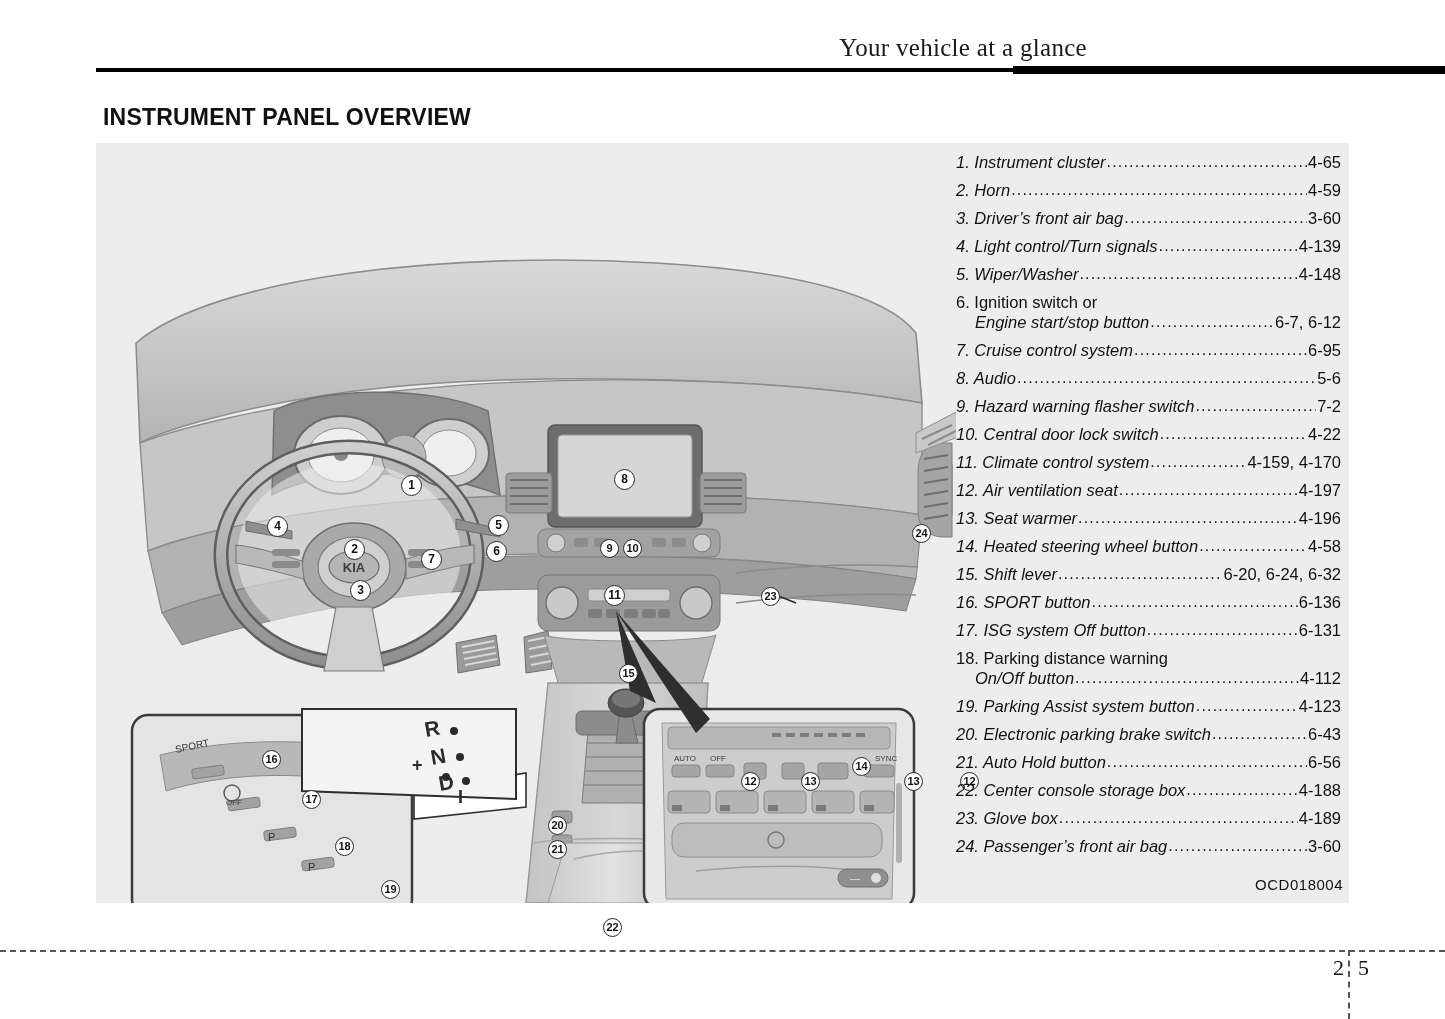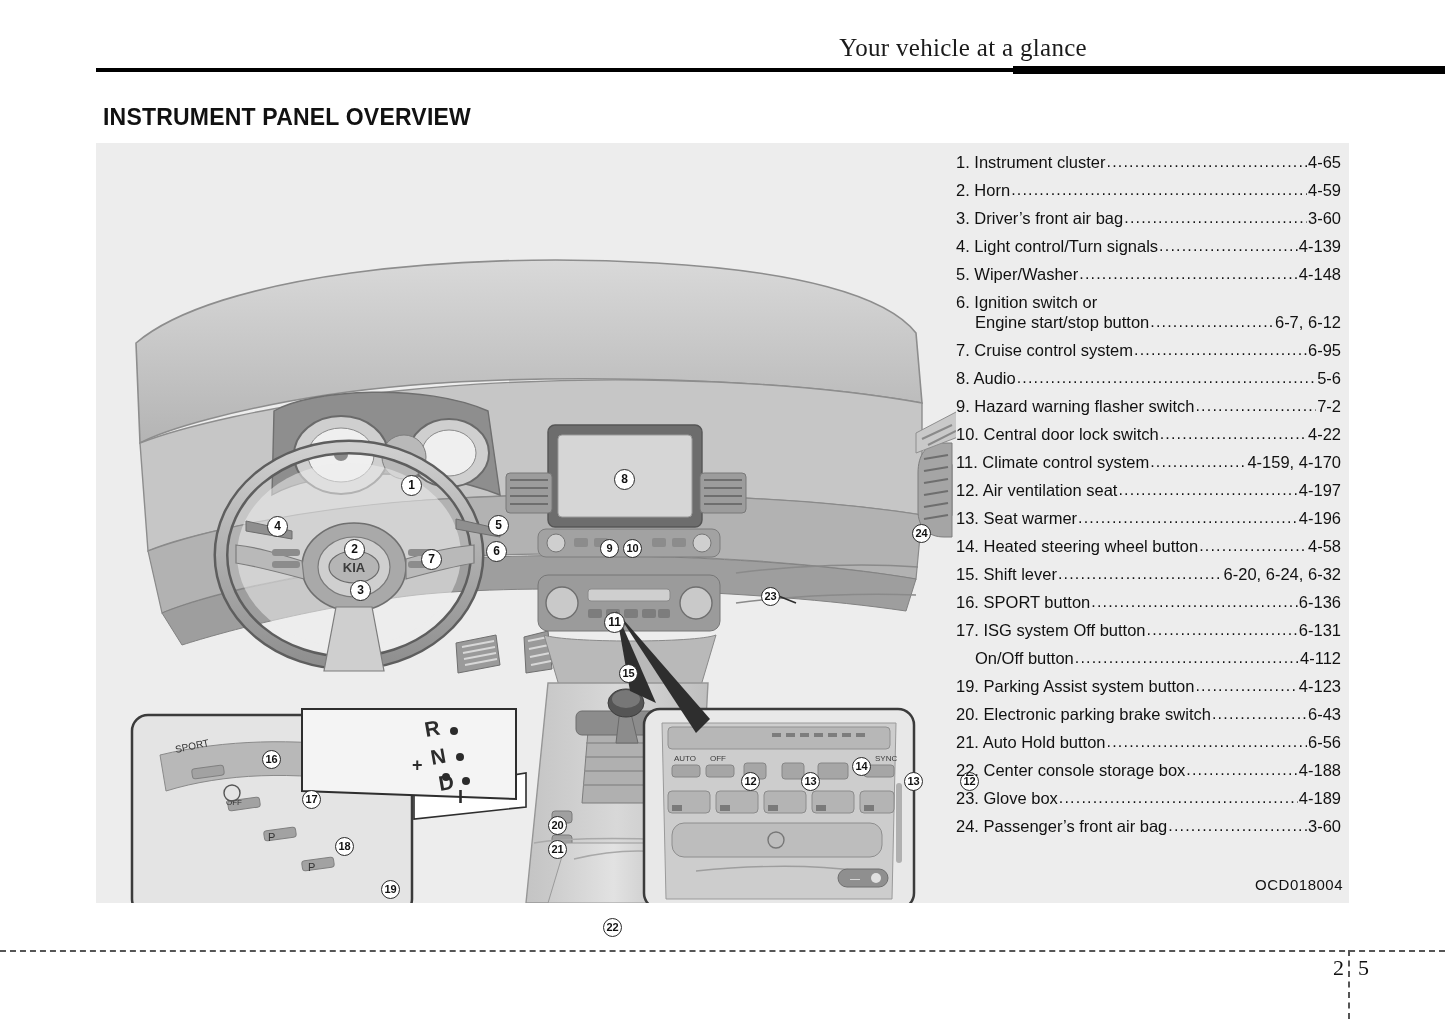--- a/index.html
+++ b/index.html
@@ -80,20 +80,21 @@
   .legend-item {
     position: relative;
     margin-bottom: 2px;
     line-height: 20px;
     padding: 3px 0 3px 0;
     display: flex;
     align-items: flex-end;
   }
   .legend-item .lbl {
     white-space: nowrap;
+    font-style: italic;
   }
   .legend-item .dots {
     flex: 1 1 auto;
     overflow: hidden;
     white-space: nowrap;
     letter-spacing: 1.2px;
     color: #111;
     margin: 0 1px;
     font-size: 16px;
   }
@@ -454,21 +455,21 @@
       <div class="callout" style="left:305px; top:332px;">1</div>
       <div class="callout" style="left:248px; top:396px;">2</div>
       <div class="callout" style="left:254px; top:437px;">3</div>
       <div class="callout" style="left:171px; top:373px;">4</div>
       <div class="callout" style="left:392px; top:372px;">5</div>
       <div class="callout" style="left:390px; top:398px;">6</div>
       <div class="callout" style="left:325px; top:406px;">7</div>
       <div class="callout" style="left:518px; top:326px;">8</div>
       <div class="callout small" style="left:504px; top:396px;">9</div>
       <div class="callout small" style="left:527px; top:396px;">10</div>
-      <div class="callout" style="left:508px; top:469px;">11</div>
+      <div class="callout" style="left:508px; top:442px;">11</div>
       <div class="callout small" style="left:645px; top:629px;">12</div>
       <div class="callout small" style="left:864px; top:629px;">12</div>
       <div class="callout small" style="left:705px; top:629px;">13</div>
       <div class="callout small" style="left:808px; top:629px;">13</div>
       <div class="callout small" style="left:756px; top:614px;">14</div>
       <div class="callout small" style="left:508px; top:521px;margin-left:15px;">15</div>
       <div class="callout small" style="left:166px; top:607px;">16</div>
       <div class="callout small" style="left:206px; top:647px;">17</div>
       <div class="callout small" style="left:239px; top:694px;">18</div>
       <div class="callout small" style="left:285px; top:737px;">19</div>
@@ -580,20 +581,21 @@
         <span class="pg">6-136</span>
       </div>
 
       <div class="legend-item">
         <span class="lbl"><span>17.</span> <span>ISG system Off button</span></span>
         <span class="dots">..............................................................</span>
         <span class="pg">6-131</span>
       </div>
 
       <div class="legend-item two-line">
+        <span class="l1"><span>18.</span> <span>Parking distance warning</span></span>
         <span class="l2">
           <span class="lbl">On/Off button</span>
           <span class="dots">..............................................................</span>
           <span class="pg">4-112</span>
         </span>
       </div>
 
       <div class="legend-item">
         <span class="lbl"><span>19.</span> <span>Parking Assist system button</span></span>
         <span class="dots">..............................................................</span>

